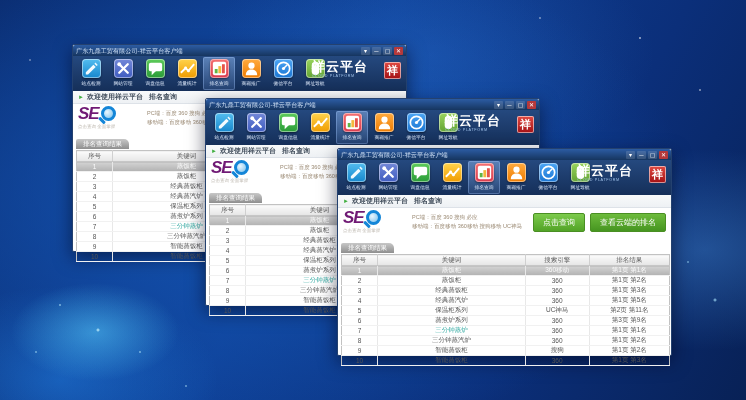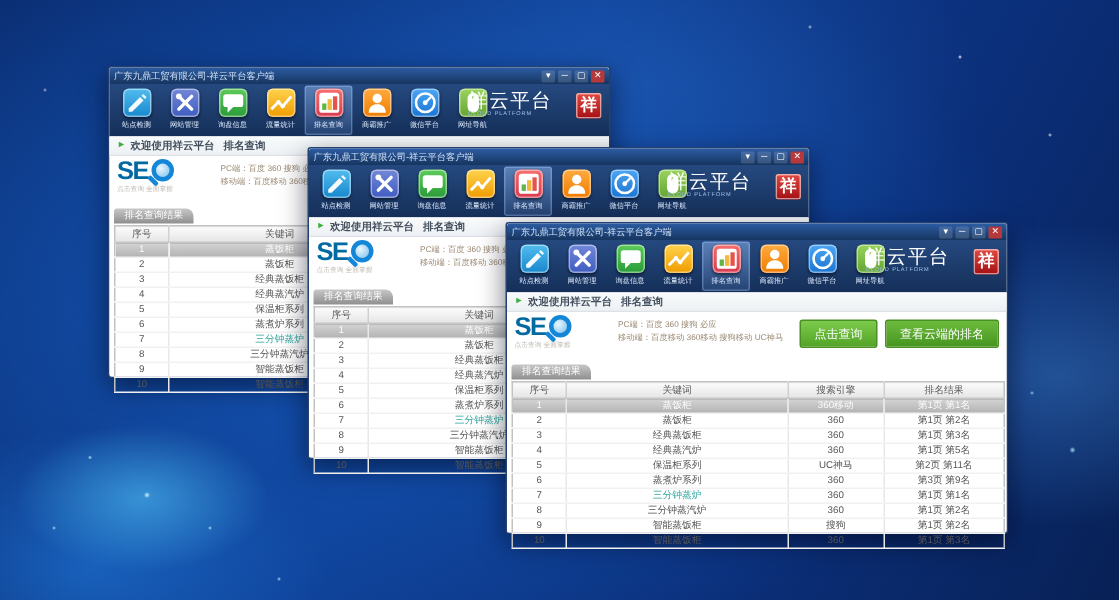--- a/index.html
+++ b/index.html
@@ -36,35 +36,35 @@
   
   .toolbar{height:35px;background:linear-gradient(#25497f,#152f59);display:flex;align-items:center;padding:0 2px;position:relative;}
   .tb-items{display:flex;align-items:center;height:100%;}
   .tb-item{width:32px;height:33px;display:flex;flex-direction:column;align-items:center;justify-content:center;border-radius:2px;}
   .tb-item.active{background:linear-gradient(rgba(135,175,230,.55),rgba(80,120,185,.25));box-shadow:inset 0 0 0 1px rgba(165,200,255,.35);}
   .tb-icon{width:19px;height:19px;border-radius:4px;display:block;
     box-shadow:inset 0 0 0 1px rgba(255,255,255,.45),0 1px 2px rgba(0,0,0,.45);}
   .tb-icon svg{width:100%;height:100%;display:block;}
   .tb-label{font-size:6px;color:#dfeafb;white-space:nowrap;margin-top:1px;transform:scale(.8);}
   .brand{position:absolute;right:5px;top:4px;display:flex;align-items:flex-start;gap:3px;}
-  .brand-name{font-size:13px;line-height:14px;font-weight:normal;color:#fff;letter-spacing:1px;white-space:nowrap;}
+  .brand-name{font-size:13px;line-height:14px;font-weight:bold;color:#fff;letter-spacing:1px;white-space:nowrap;}
   .brand-sub{font-size:6px;color:#9fc0e8;letter-spacing:1px;white-space:nowrap;transform:scale(.62);transform-origin:left top;}
   .brand-seal{width:17px;height:17px;background:linear-gradient(#e24a42,#a31014);border-radius:2px;
     box-shadow:inset 0 0 0 1px rgba(255,255,255,.55);color:#fff;font-size:11px;font-weight:bold;text-align:center;line-height:17px;margin-top:2px;}
   
   .content{position:absolute;top:46px;left:0;right:0;bottom:0;background:#fff;border-radius:0 0 2px 2px;}
   .welcome{height:12px;background:linear-gradient(#f8fafb,#eef1f4);border-bottom:1px solid #dde2e8;
     display:flex;align-items:center;padding:0 5px;}
   .w-icon{color:#3fae3f;font-size:6px;margin-right:3px;}
   .w-text,.w-sec{font-size:7px;font-weight:bold;color:#44505e;white-space:nowrap;}
   .w-sec{margin-left:6px;}
   .seo-row{height:28px;display:flex;align-items:center;padding:0 5px;}
   .seo-logo{width:64px;flex:none;}
   .seo-top{display:flex;align-items:center;height:18px;}
-  .seo-se{font-size:17px;line-height:17px;font-weight:800;color:#0369a1;letter-spacing:-1px;}
+  .seo-se{font-size:17px;line-height:17px;font-weight:800;font-style:italic;color:#701a75;letter-spacing:-1px;}
   .seo-glass{position:relative;width:17px;height:16px;margin-left:1px;}
   .lens{position:absolute;top:0;left:1px;width:15px;height:15px;box-sizing:border-box;border:3.5px solid #1486d8;border-radius:50%;
     background:radial-gradient(circle at 35% 35%,#eaf7ff,#79bfeb);}
   .handle{position:absolute;width:8px;height:3px;background:#1486d8;left:-2px;bottom:0;transform:rotate(45deg);border-radius:1px;}
   .seo-slogan{font-size:6px;color:#bfb9b1;white-space:nowrap;transform:scale(.75);transform-origin:left top;}
   .engines{margin-left:5px;font-size:6px;line-height:9px;color:#9b8a74;white-space:nowrap;transform:scale(.92);transform-origin:left center;}
   .btns{margin-left:auto;display:flex;gap:5px;}
   .btn{height:19px;border:1px solid #4a8f23;border-radius:2px;color:#fff;font-weight:normal;font-size:8px;
     padding:0 9px;font-family:inherit;background:linear-gradient(#7dcb4c,#52a327);cursor:pointer;white-space:nowrap;}
   .btn.c{background:linear-gradient(#6dbb3c,#469520);}

